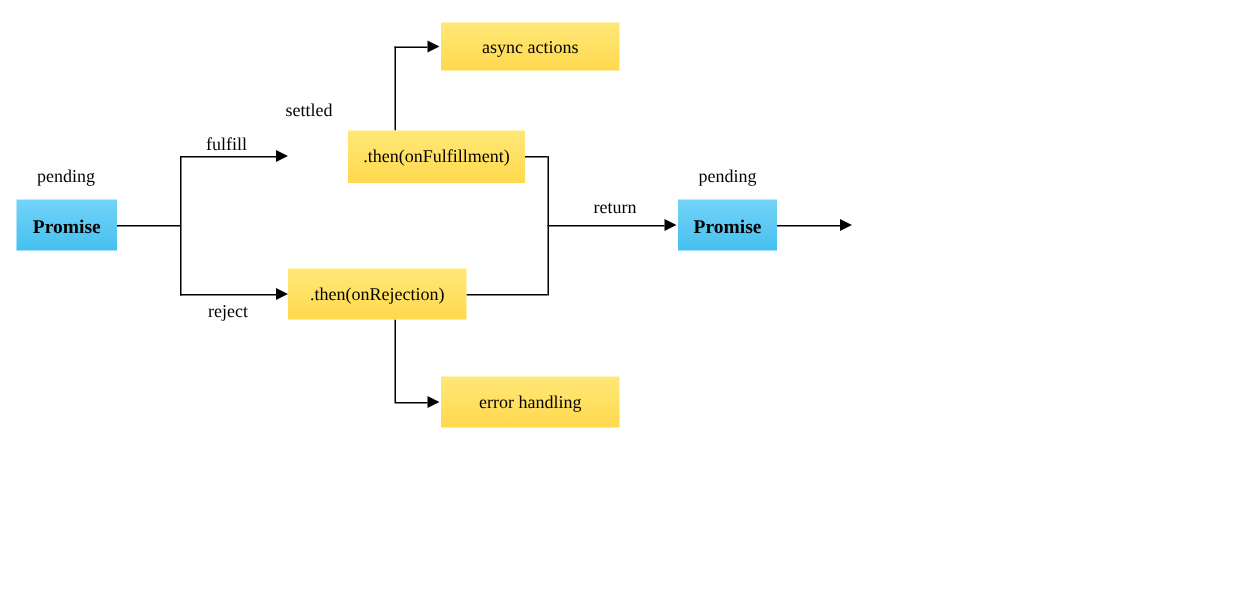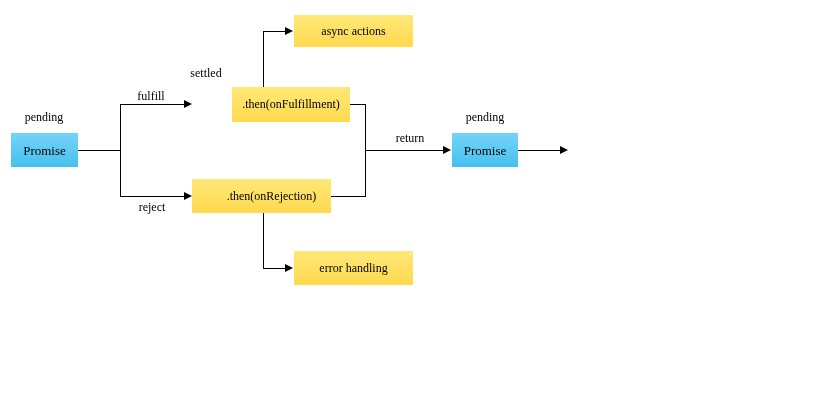--- a/index.html
+++ b/index.html
@@ -13,21 +13,21 @@
   }
   .node{
     position:absolute;
     display:flex;flex-direction:column;
     align-items:center;justify-content:center;
     text-align:center;
     font-size:12px;line-height:15px;
   }
   .node.blue{
     background:linear-gradient(180deg,#74d3f8 0%,#45c0ef 100%);
-    font-weight:normal;font-size:13px;
+    font-weight:bold;font-size:13px;
   }
   .node.yellow{
     background:linear-gradient(180deg,#ffe878 0%,#ffd94e 100%);
   }
   .edge{position:absolute;background:#000;}
   .edge.h{height:1px;}
   .edge.v{width:1px;}
   .arrow{
     position:absolute;width:0;height:0;
     border-top:4.5px solid transparent;
@@ -77,21 +77,21 @@
   <div class="arrow" style="left:560px;top:146px;"></div>
 
   <div class="node blue" style="left:11px;top:133px;width:67px;height:34px;">
     <span>Promise</span>
   </div>
 
   <div class="node yellow" style="left:192px;top:87px;width:118px;height:35px;margin-left:40px;">
     <span>.then(onFulfillment)</span>
   </div>
 
-  <div class="node yellow" style="left:192px;top:179px;width:119px;height:34px;padding-left:20px;">
+  <div class="node yellow" style="left:192px;top:179px;width:119px;height:34px;">
     <span>.then(onRejection)</span>
   </div>
 
   <div class="node yellow" style="left:294px;top:15px;width:119px;height:32px;">
     <span>async actions</span>
   </div>
 
   <div class="node yellow" style="left:294px;top:251px;width:119px;height:34px;">
     <span>error handling</span>
   </div>

